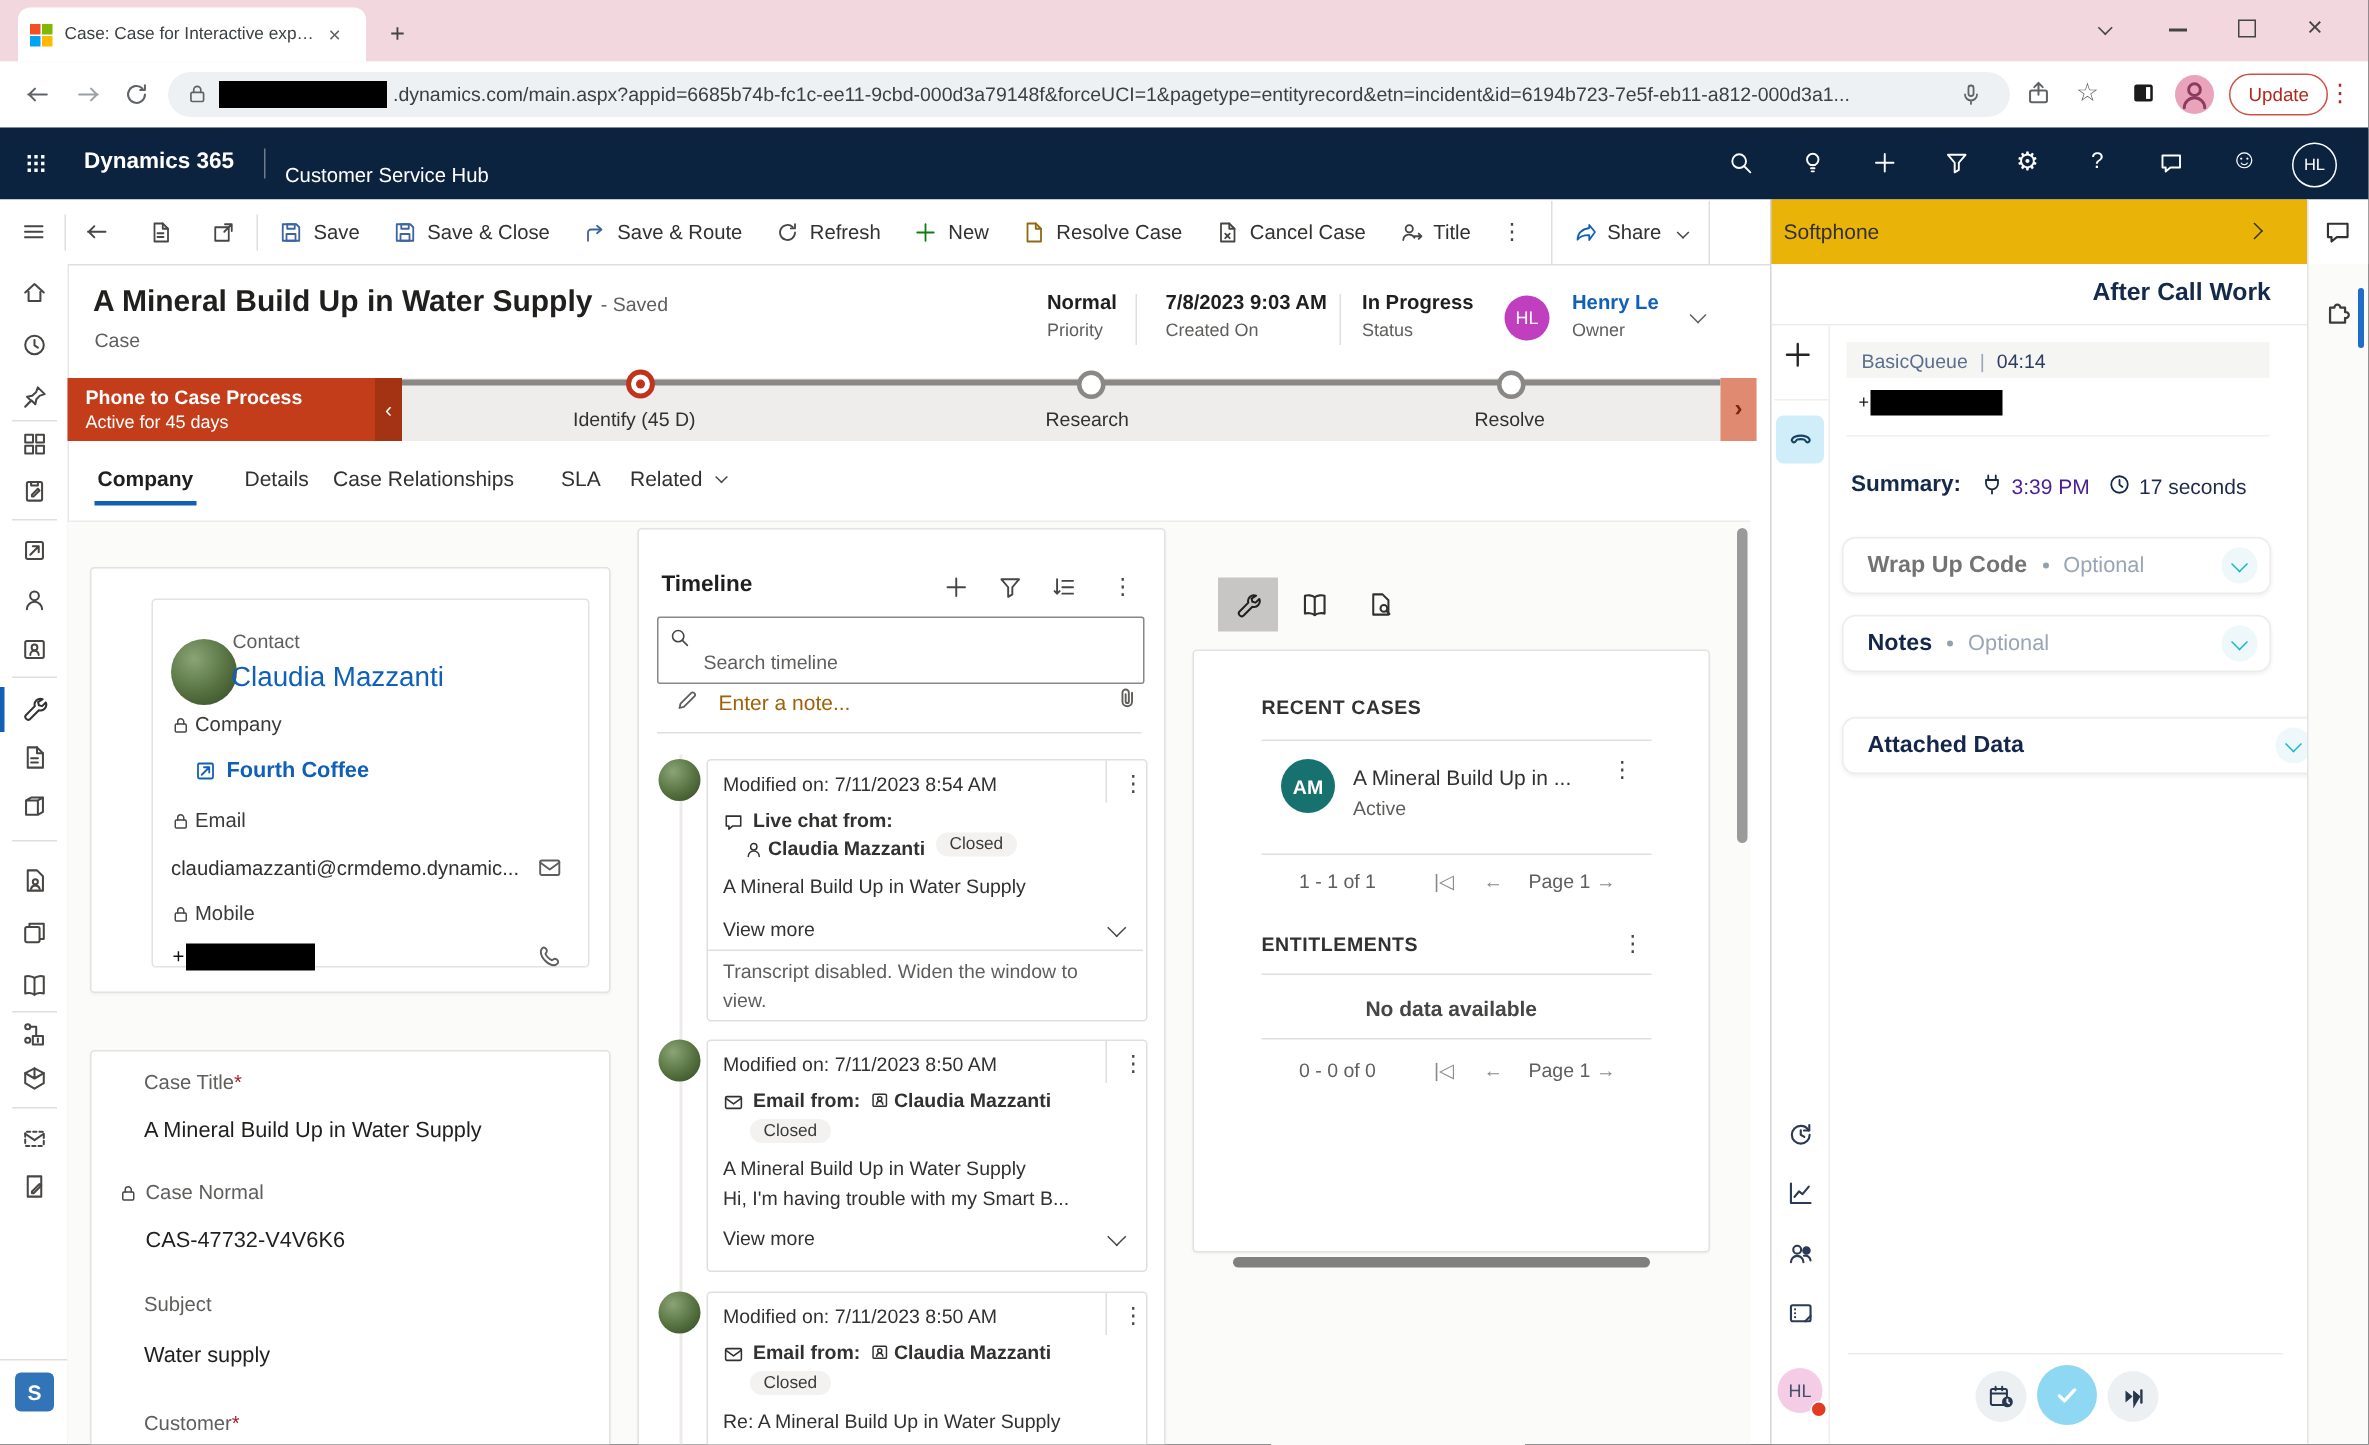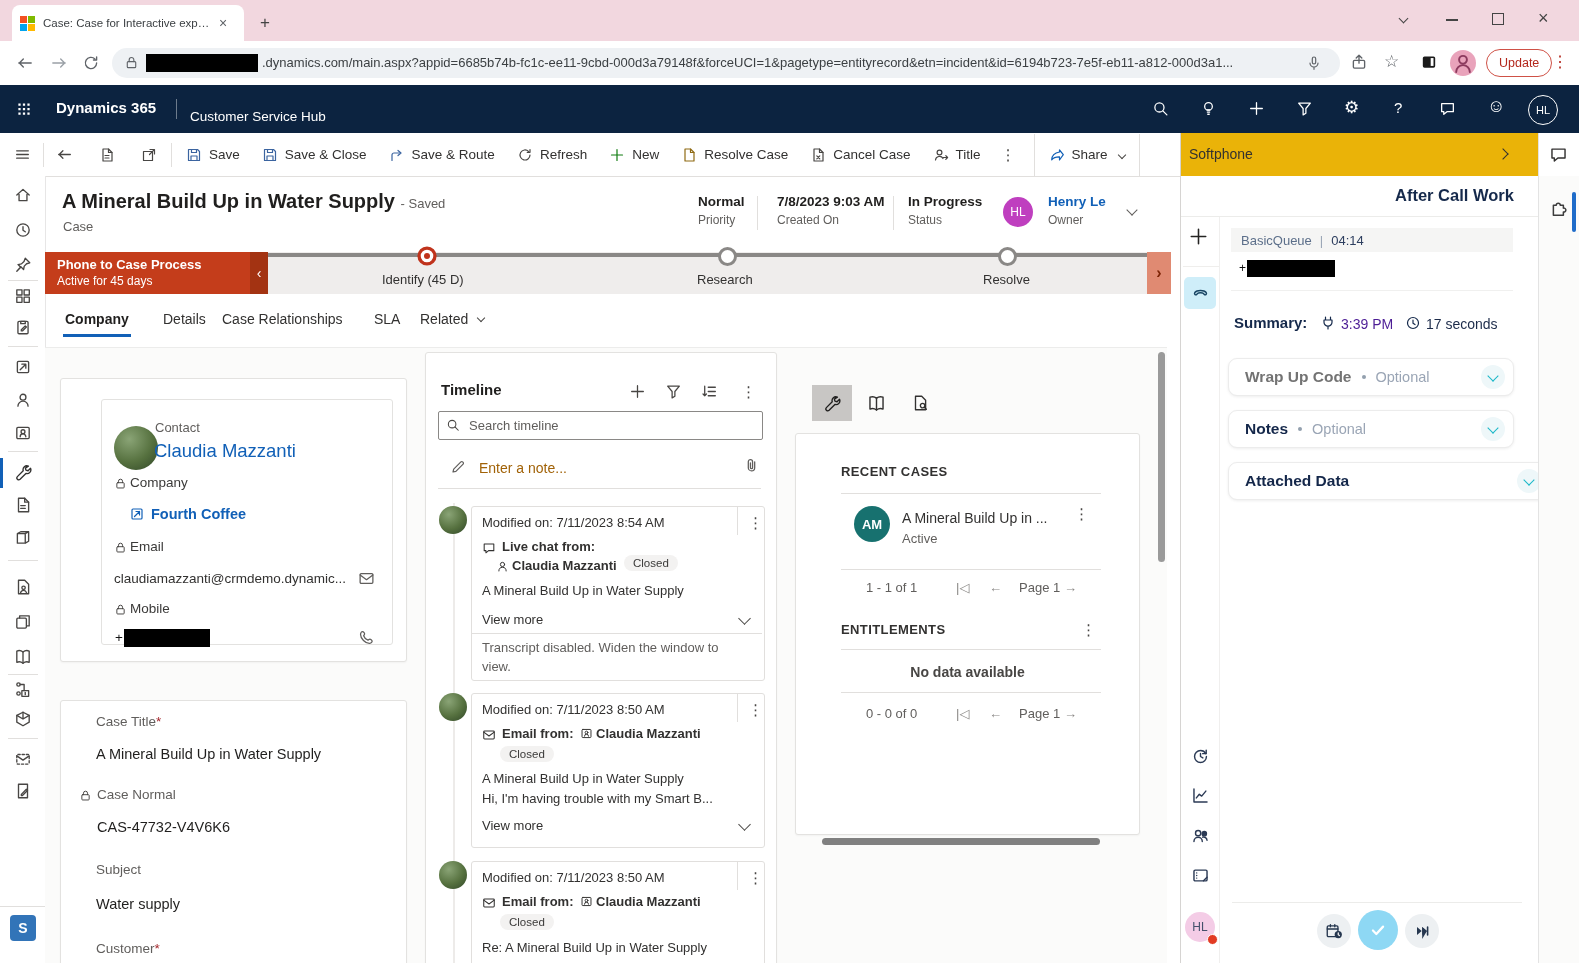--- a/index.html
+++ b/index.html
@@ -16,21 +16,21 @@
   .divv{background:#e1dfdd;width:1px}
   .card{background:#fff;border:1px solid #e3e2e0;border-radius:3px;box-shadow:0 1px 2px rgba(0,0,0,.04)}
   .photo{border-radius:50%;background:radial-gradient(circle at 35% 30%,#8aa476,#56713f 55%,#2f4527)}
   .pillclosed{display:inline-block;background:#f3f2f1;border-radius:10px;padding:2px 9px;font-size:11.5px;color:#3b3a39}
   .cmd{display:flex;align-items:center;gap:7px;font-size:13.5px;color:#323130;cursor:default}
   .lbl{font-size:12px;color:#605e5c}
   .val{font-size:13.5px;font-weight:bold;color:#201f1e}
   .spcard{background:#fff;border:1px solid #ececec;border-radius:9px;box-shadow:0 1px 3px rgba(0,0,0,.07);display:flex;align-items:center}
   .tealchev{width:24px;height:24px;border-radius:50%;background:#eef7f9;display:flex;align-items:center;justify-content:center;color:#19b7c8}
   .dot{width:4px;height:4px;border-radius:50%;background:#93a0ae;display:inline-block}
-  input.search{border:1px solid #8a8886;border-radius:2px;font-family:"Liberation Sans",sans-serif;font-size:13px;color:#323130;padding:0 6px 0 30px;outline:none}
+  input.search{border:1px solid #8a8886;border-radius:2px;font-family:"Liberation Sans",sans-serif;font-size:13px;color:#323130;padding:16px 6px 0 30px;outline:none}
   input.search::placeholder{color:#605e5c}
   .navico{color:#484644}
 </style>
 </head>
 <body>
 
 <svg width="0" height="0" style="position:absolute">
   <defs>
     <symbol id="i-lock" viewBox="0 0 16 16">
         <rect x="3.5" y="7" width="9" height="6.5" rx="1"></rect>
@@ -871,21 +871,21 @@
         </span>
     </div>
     <div class="a spcard" style="left:47px;top:234px;width:286px;height:38px;padding:0 8px 0 16px;box-sizing:border-box">
       <span class="t" style="font-size:15.5px;font-weight:bold;color:#14274a">Notes</span>
       <span class="dot" style="margin:0 10px"></span>
       <span class="t" style="font-size:14.5px;color:#9aa5b5">Optional</span>
       <span class="tealchev" style="margin-left:auto">
           <span class="chev" style="width:7px;height:7px;margin-top:-3px"></span>
         </span>
     </div>
-    <div class="a spcard" style="left:47px;top:286px;width:322px;height:38px;padding:0 8px 0 16px;box-sizing:border-box">
+    <div class="a spcard" style="left:47px;top:302px;width:322px;height:38px;padding:0 8px 0 16px;box-sizing:border-box">
       <span class="t" style="font-size:15.5px;font-weight:bold;color:#14274a">Attached Data</span>
       <span class="tealchev" style="margin-left:auto">
           <span class="chev" style="width:7px;height:7px;margin-top:-3px"></span>
         </span>
     </div>
 
     <div class="a" style="left:10px;top:571px;color:#2b3a55">
         <svg class="ic" width="19" height="19">
           <use href="#i-history"></use>
         </svg>

